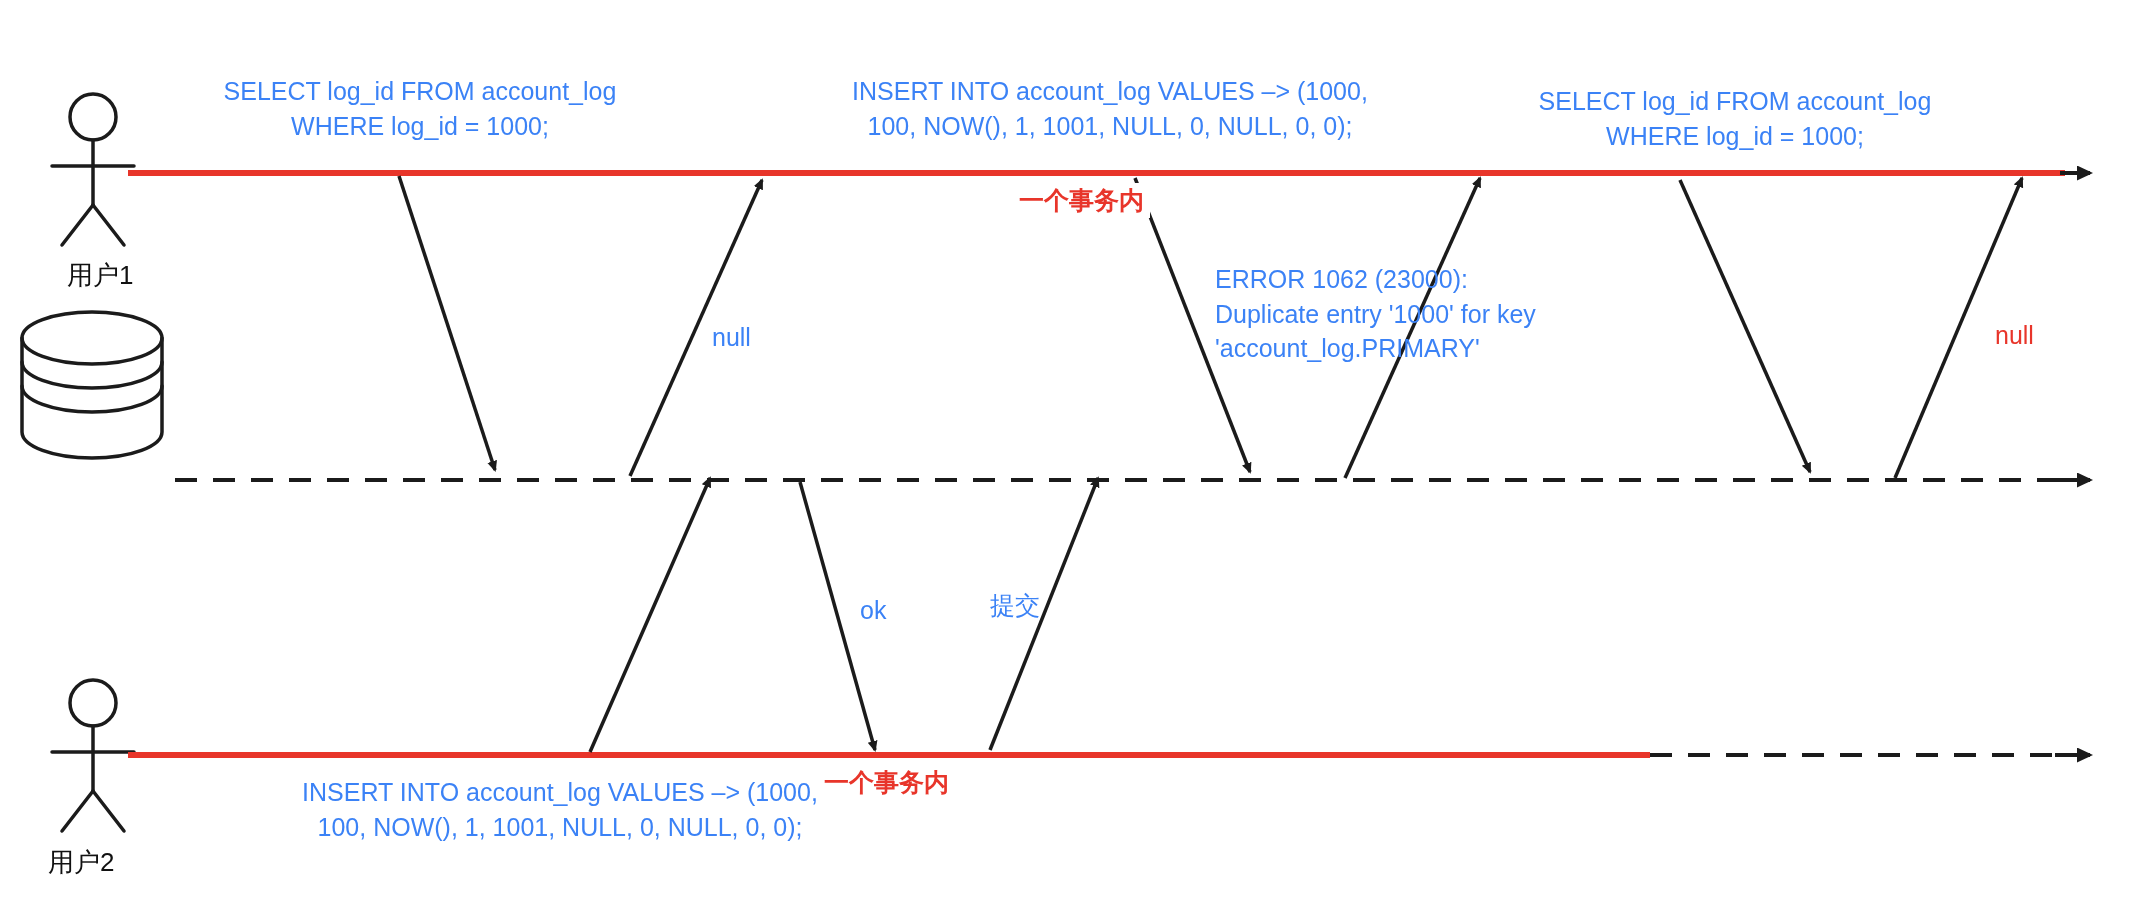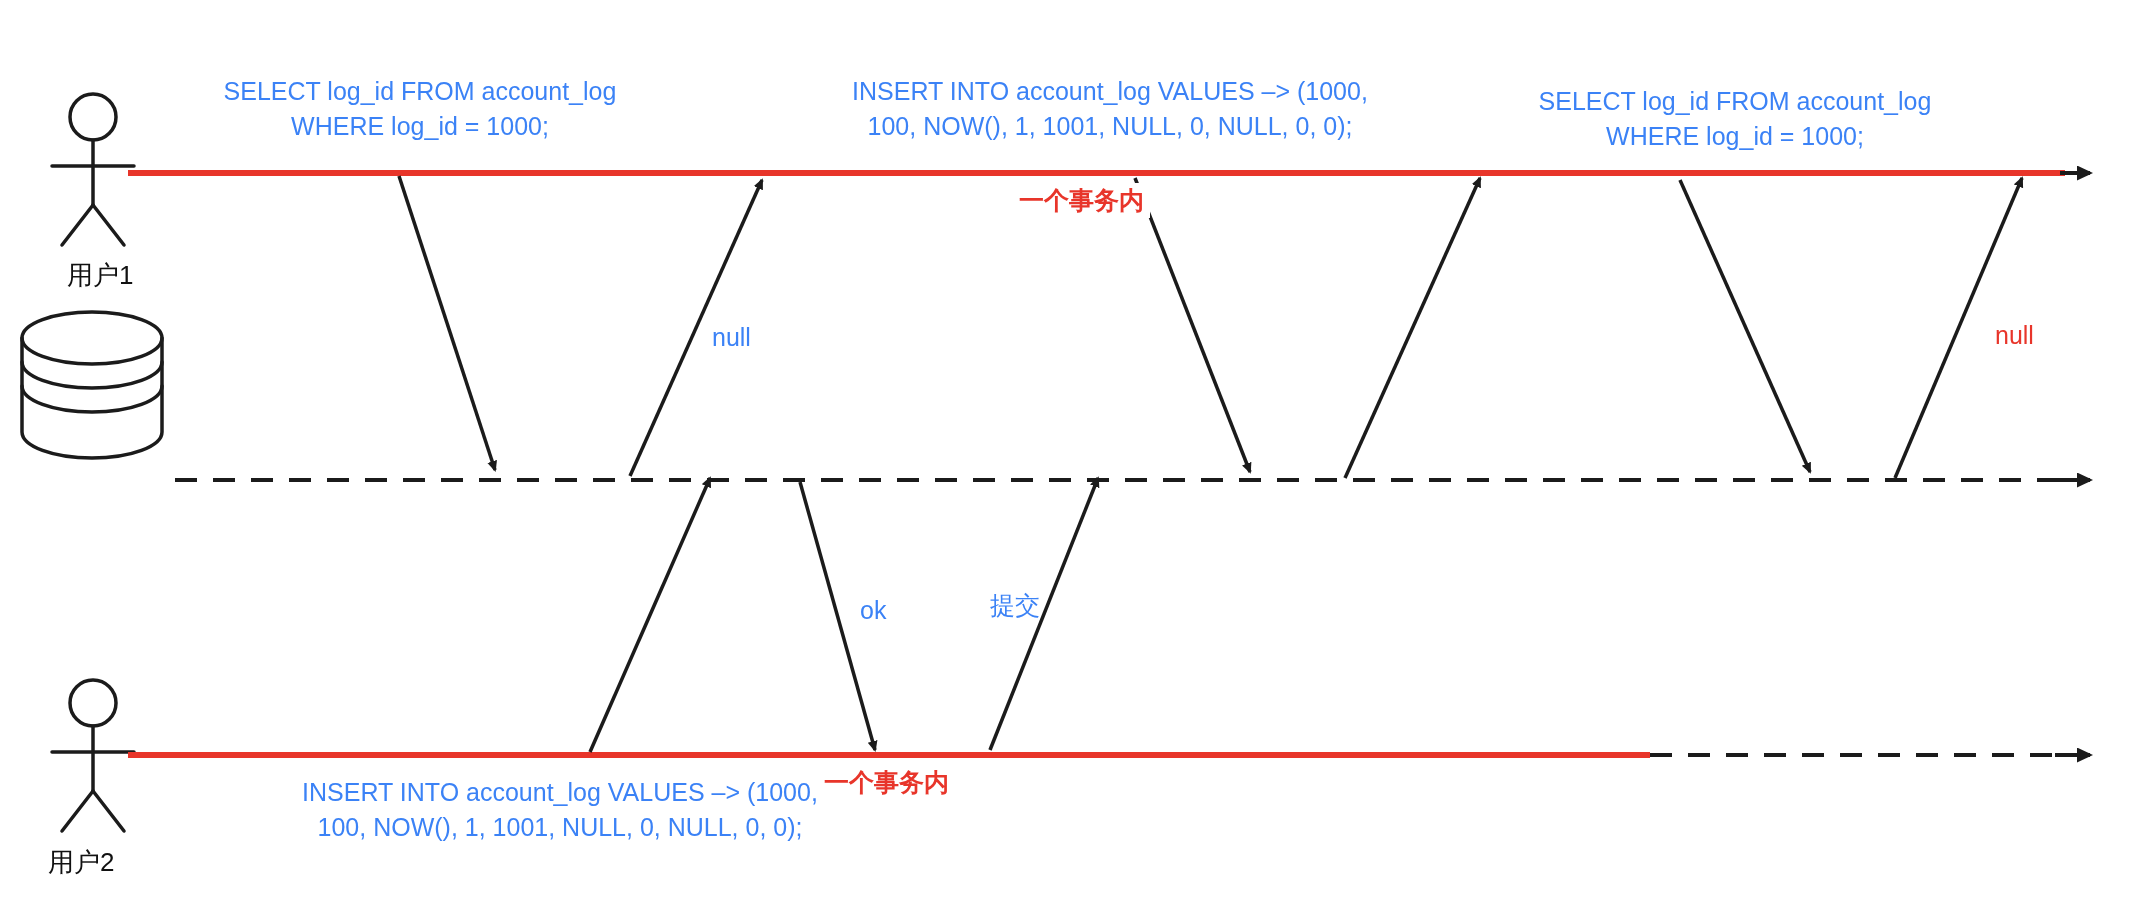--- a/index.html
+++ b/index.html
@@ -131,20 +131,23 @@
 WHERE log_id = 1000;</div>
 
   <div class="lbl" style="left:712px; top:320px;">null</div>
 
   <div class="lbl redplain" style="left:1995px; top:318px;">null</div>
 
   <div class="lbl" style="left:860px; top:593px;text-align:right;">ok</div>
 
   <div class="lbl" style="left:990px; top:588px;">提交</div>
 
+  <div class="lbl" style="left:1215px; top:262px; width:470px;">ERROR 1062 (23000):
+Duplicate entry '1000' for key
+'account_log.PRIMARY'</div>
 
   <div class="lbl center" style="left:225px; top:775px; width:670px;">INSERT INTO account_log VALUES –&gt; (1000,
 100, NOW(), 1, 1001, NULL, 0, NULL, 0, 0);</div>
 
   <div class="lbl red" style="left:1013px; top:158px; background:#ffffff; padding:0 6px;">一个事务内</div>
 
   <div class="lbl red" style="left:818px; top:740px; background:#ffffff; padding:0 6px;">一个事务内</div>
 
 </div>
 

